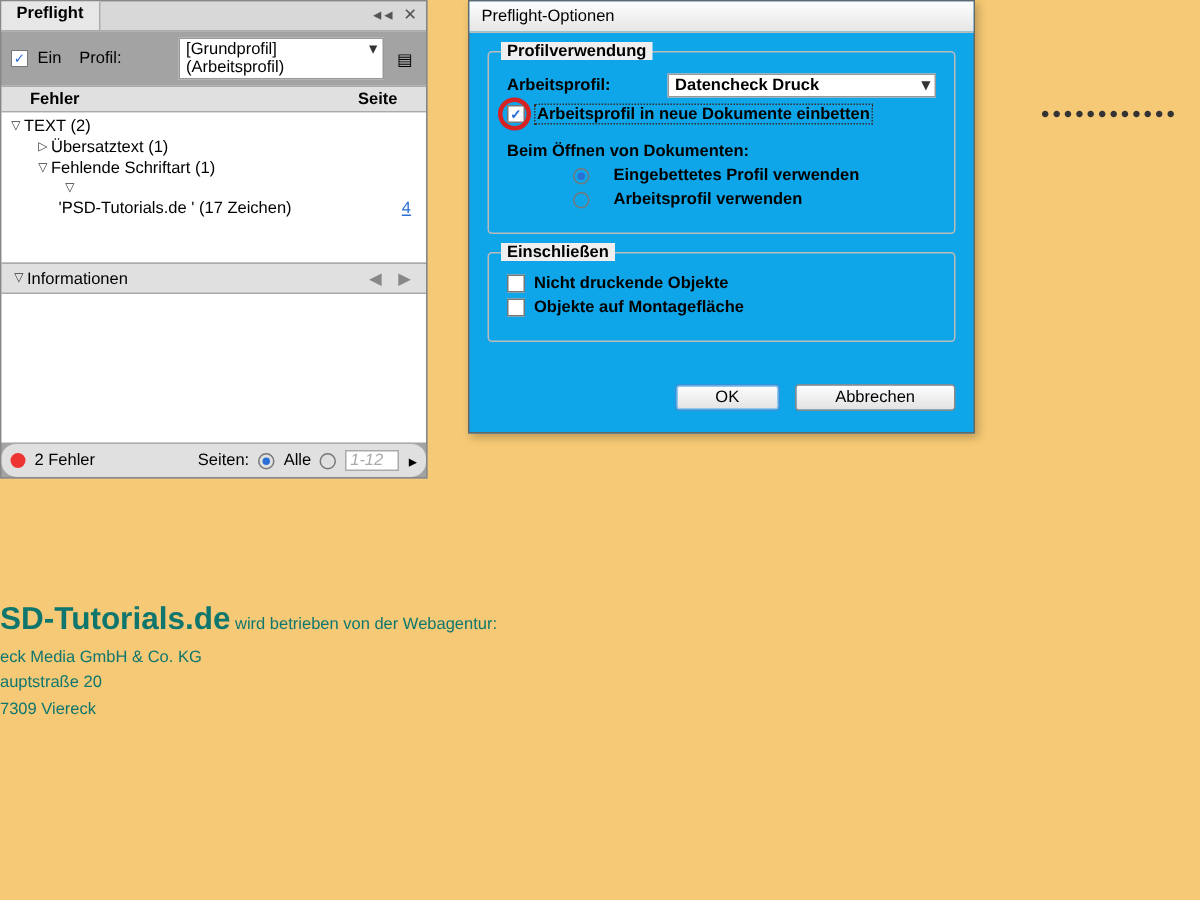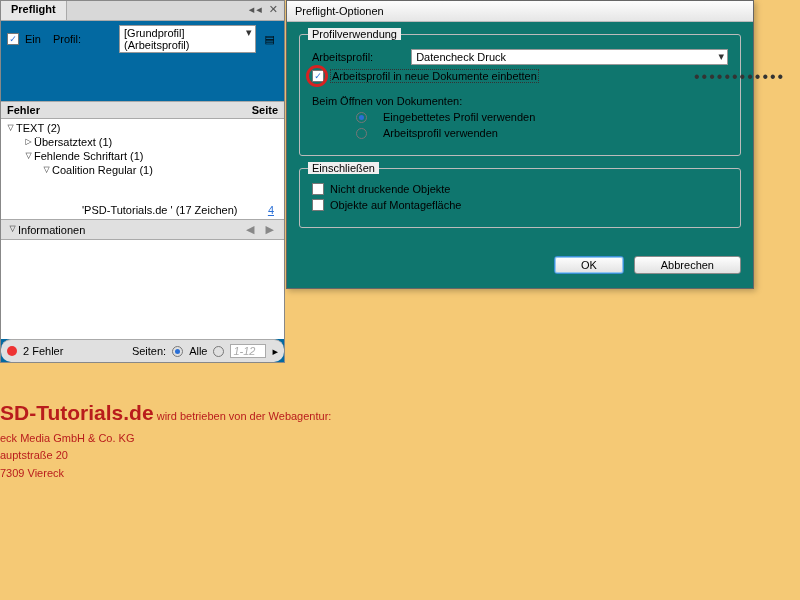--- a/index.html
+++ b/index.html
@@ -1,61 +1,61 @@
 <!DOCTYPE html>
 <html><head>
 <meta charset="utf-8">
 <style>
   * { box-sizing: border-box; margin: 0; padding: 0; font-family: "Segoe UI", Tahoma, sans-serif; font-size: 11px; }
   body { background: #f5c975; width: 800px; height: 600px; position: relative; overflow: hidden; }
 
   
-  .preflight-panel { position: absolute; left: 0; top: 0; width: 285px; background: #0369a1; border: 1px solid #888; }
+  .preflight-panel { position: absolute; left: 0; top: 0; width: 285px; background: #a3a3a3; border: 1px solid #888; }
   .panel-header { display: flex; background: #d8d8d8; border-bottom: 1px solid #aaa; height: 20px; }
   .tab-active { background: #e7e7e7; padding: 2px 10px; border-right: 1px solid #aaa; font-weight: bold; }
   .panel-controls { margin-left: auto; padding: 2px 4px; color: #555; letter-spacing: 2px; }
   .panel-row { display: flex; align-items: center; padding: 4px 6px; gap: 6px; }
   .checkbox { width: 12px; height: 12px; border: 1px solid #777; background: #fff; display: inline-flex; align-items: center; justify-content: center; font-size: 9px; color: #2a6fd6; }
   .select-box { background: #fff; border: 1px solid #999; padding: 1px 14px 1px 4px; position: relative; flex: 1; margin-left: 32px; }
   .select-box::after { content: "▾"; position: absolute; right: 3px; top: 0; color: #333; }
-  .table-head { display: flex; background: #e0e0e0; border-top: 1px solid #aaa; border-bottom: 1px solid #aaa; padding: 2px 6px; font-weight: bold; margin-top: 44px; }
+  .table-head { display: flex; background: #e0e0e0; border-top: 1px solid #aaa; border-bottom: 1px solid #aaa; padding: 2px 19px; font-weight: bold; }
   .table-head .col-page { margin-left: auto; }
   .tree-area { background: #fff; min-height: 100px; padding: 2px 0; }
   .tree-row { display: flex; padding: 1px 4px; align-items: center; }
   .tree-toggle { width: 11px; height: 11px; font-size: 8px; color: #333; display: inline-block; text-align: center; }
   .tree-label { flex: 1; }
   .page-link { color: #2a6fd6; text-decoration: underline; margin-left: auto; padding-right: 6px; }
   .info-bar { display: flex; align-items: center; padding: 3px 6px; border-top: 1px solid #aaa; background: #e0e0e0; }
   .info-arrows { margin-left: auto; color: #888; letter-spacing: 4px; }
   .lower-box { background: #fff; height: 100px; border-top: 1px solid #aaa; }
   .status-bar { display: flex; align-items: center; gap: 6px; padding: 4px 6px; border-top: 1px solid #aaa; background: #e0e0e0; border-radius: 10px; }
   .dot-red { width: 10px; height: 10px; border-radius: 50%; background: #e33; }
   .radio { width: 11px; height: 11px; border-radius: 50%; border: 1px solid #777; display: inline-flex; align-items: center; justify-content: center; }
   .radio.on::after { content: ""; width: 5px; height: 5px; border-radius: 50%; background: #2a6fd6; }
   .num-field { background: #fff; border: 1px solid #aaa; padding: 0 2px; width: 36px; color: #aaa; font-style: italic; }
 
   
-  .dialog { position: absolute; left: 286px; top: 0; width: 468px; background: #0f766e; border: 1px solid #666; box-shadow: 2px 2px 6px rgba(0,0,0,.25); }
+  .dialog { position: absolute; left: 312px; top: 0; width: 338px; background: #0ea5e9; border: 1px solid #666; box-shadow: 2px 2px 6px rgba(0,0,0,.25); }
   .dlg-title { background: linear-gradient(#fdfdfd,#e6e6e6); padding: 4px 8px; border-bottom: 1px solid #bbb; }
-  .dlg-body { padding: 12px; }
+  .dlg-body { padding: 12px; font-weight: bold; }
   .fieldset { border: 1px solid #bbb; border-radius: 3px; padding: 10px 12px 12px; margin-bottom: 12px; position: relative; }
   .legend { position: absolute; top: -7px; left: 8px; background: #efefef; padding: 0 4px; }
   .frow { display: flex; align-items: center; gap: 6px; margin: 4px 0; }
   .frow.indent { padding-left: 44px; gap: 16px; }
   .highlight-circle { position: absolute; border: 3px solid #d62222; border-radius: 50%; width: 22px; height: 22px; pointer-events: none; }
   .dotted-highlight { border: 1px dotted #333; padding: 0 1px; }
   .dlg-buttons { display: flex; justify-content: flex-end; gap: 10px; padding: 4px 12px 14px; }
   .win-btn { background: linear-gradient(#fefefe,#e2e2e2); border: 1px solid #8a8a8a; border-radius: 3px; padding: 2px 26px; }
   .win-btn.primary { border-color: #3b8fd6; box-shadow: 0 0 0 1px #8fc6f0 inset; text-align: right; }
 
   
   .dots { position: absolute; left: 694px; top: 68px; color: #333; font-size: 16px; letter-spacing: 2px; }
 
   
-  .footer { position: absolute; left: 0; top: 396px; color: #b91c1c; font-size: 19px; line-height: 1.6; }
+  .footer { position: absolute; left: 0; top: 396px; color: #0f766e; font-size: 19px; line-height: 1.6; }
   .footer .line1 b { font-weight: 600; font-size: 21px; }
 </style>
 </head>
 <body>
 
 <div class="preflight-panel">
   <div class="panel-header">
     <div class="tab-active">Preflight</div>
     <div class="panel-controls">◂◂ ✕</div>
   </div>
@@ -78,23 +78,22 @@
     <div class="tree-row" style="padding-left:22px;">
       <span class="tree-toggle">▷</span>
       <span class="tree-label">Übersatztext (1)</span>
     </div>
     <div class="tree-row" style="padding-left:22px;">
       <span class="tree-toggle">▽</span>
       <span class="tree-label">Fehlende Schriftart (1)</span>
     </div>
     <div class="tree-row" style="padding-left:40px;">
       <span class="tree-toggle">▽</span>
-      <span class="tree-label">Coalition Regular (1)</span>
     </div>
-    <div class="tree-row" style="padding-left:81px;margin-top:26px;">
+    <div class="tree-row" style="padding-left:38px;">
       <span class="tree-label">'PSD-Tutorials.de ' (17 Zeichen)</span>
       <span class="page-link">4</span>
     </div>
   </div>
   <div class="info-bar">
     <span class="tree-toggle">▽</span>
     <span>Informationen</span>
     <span class="info-arrows">◀ ▶</span>
   </div>
   <div class="lower-box"></div>

